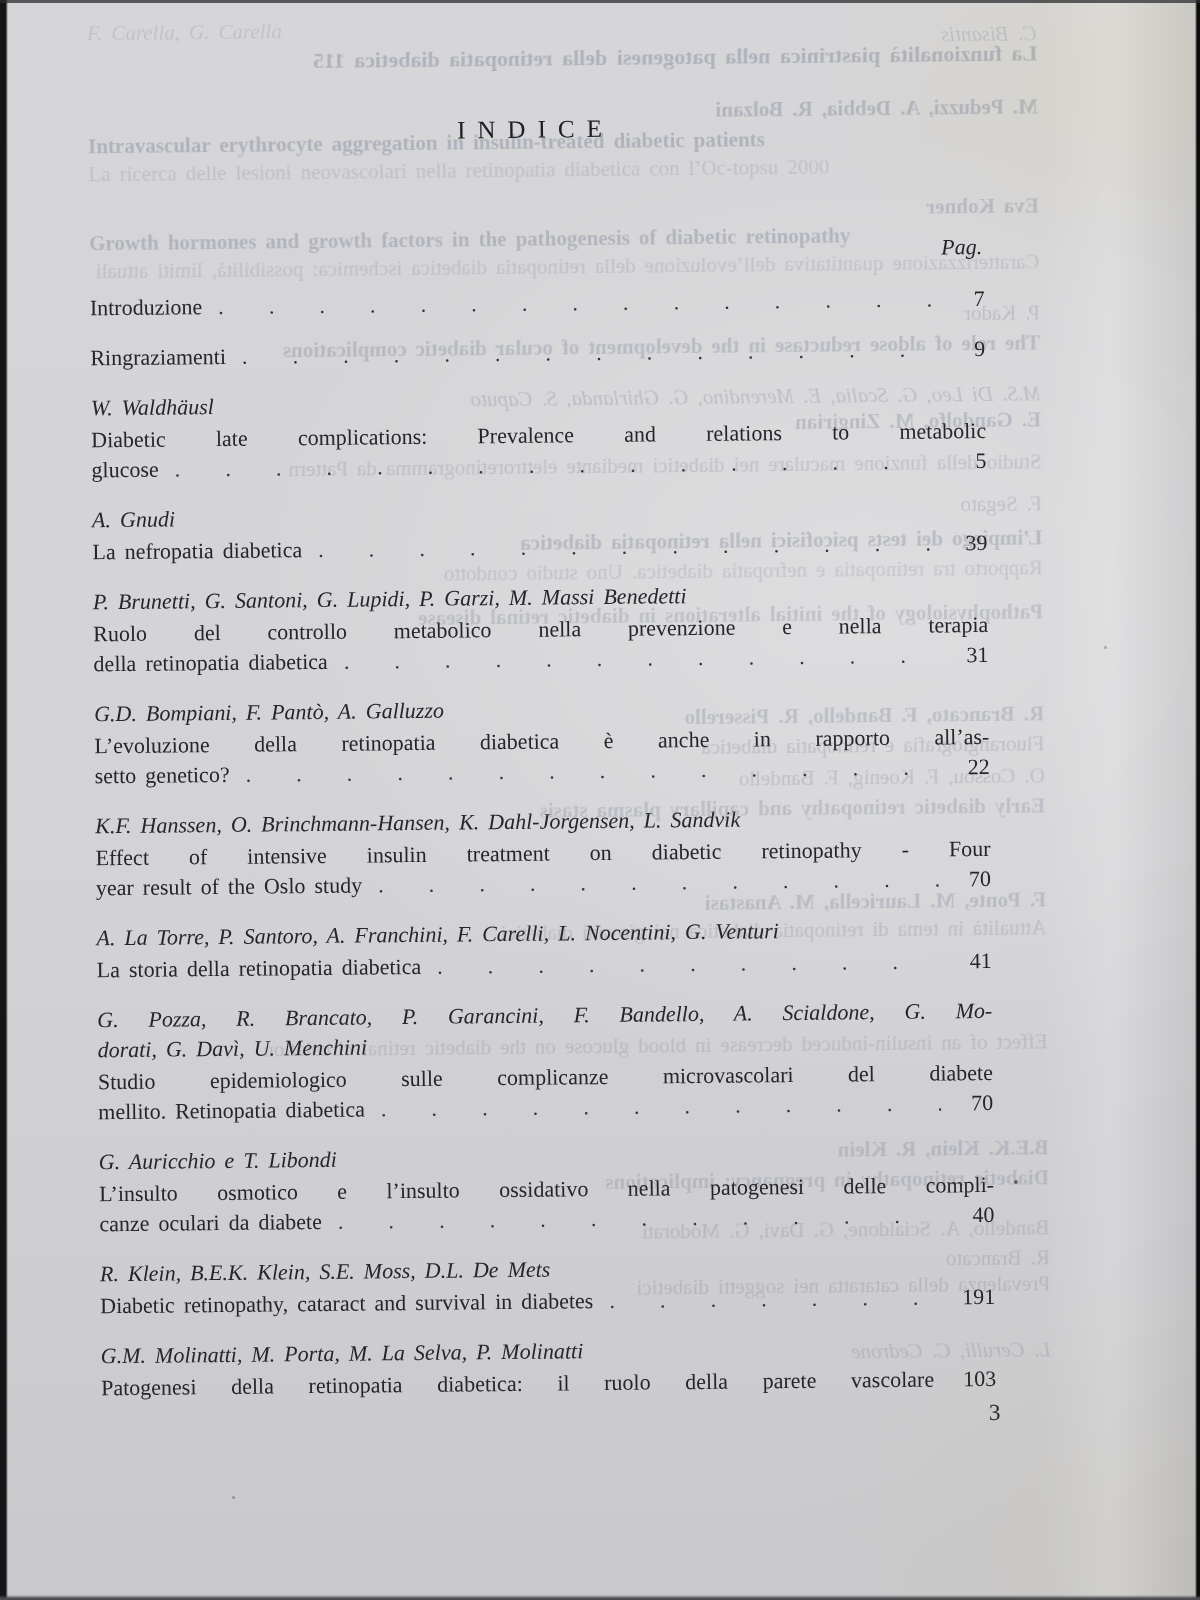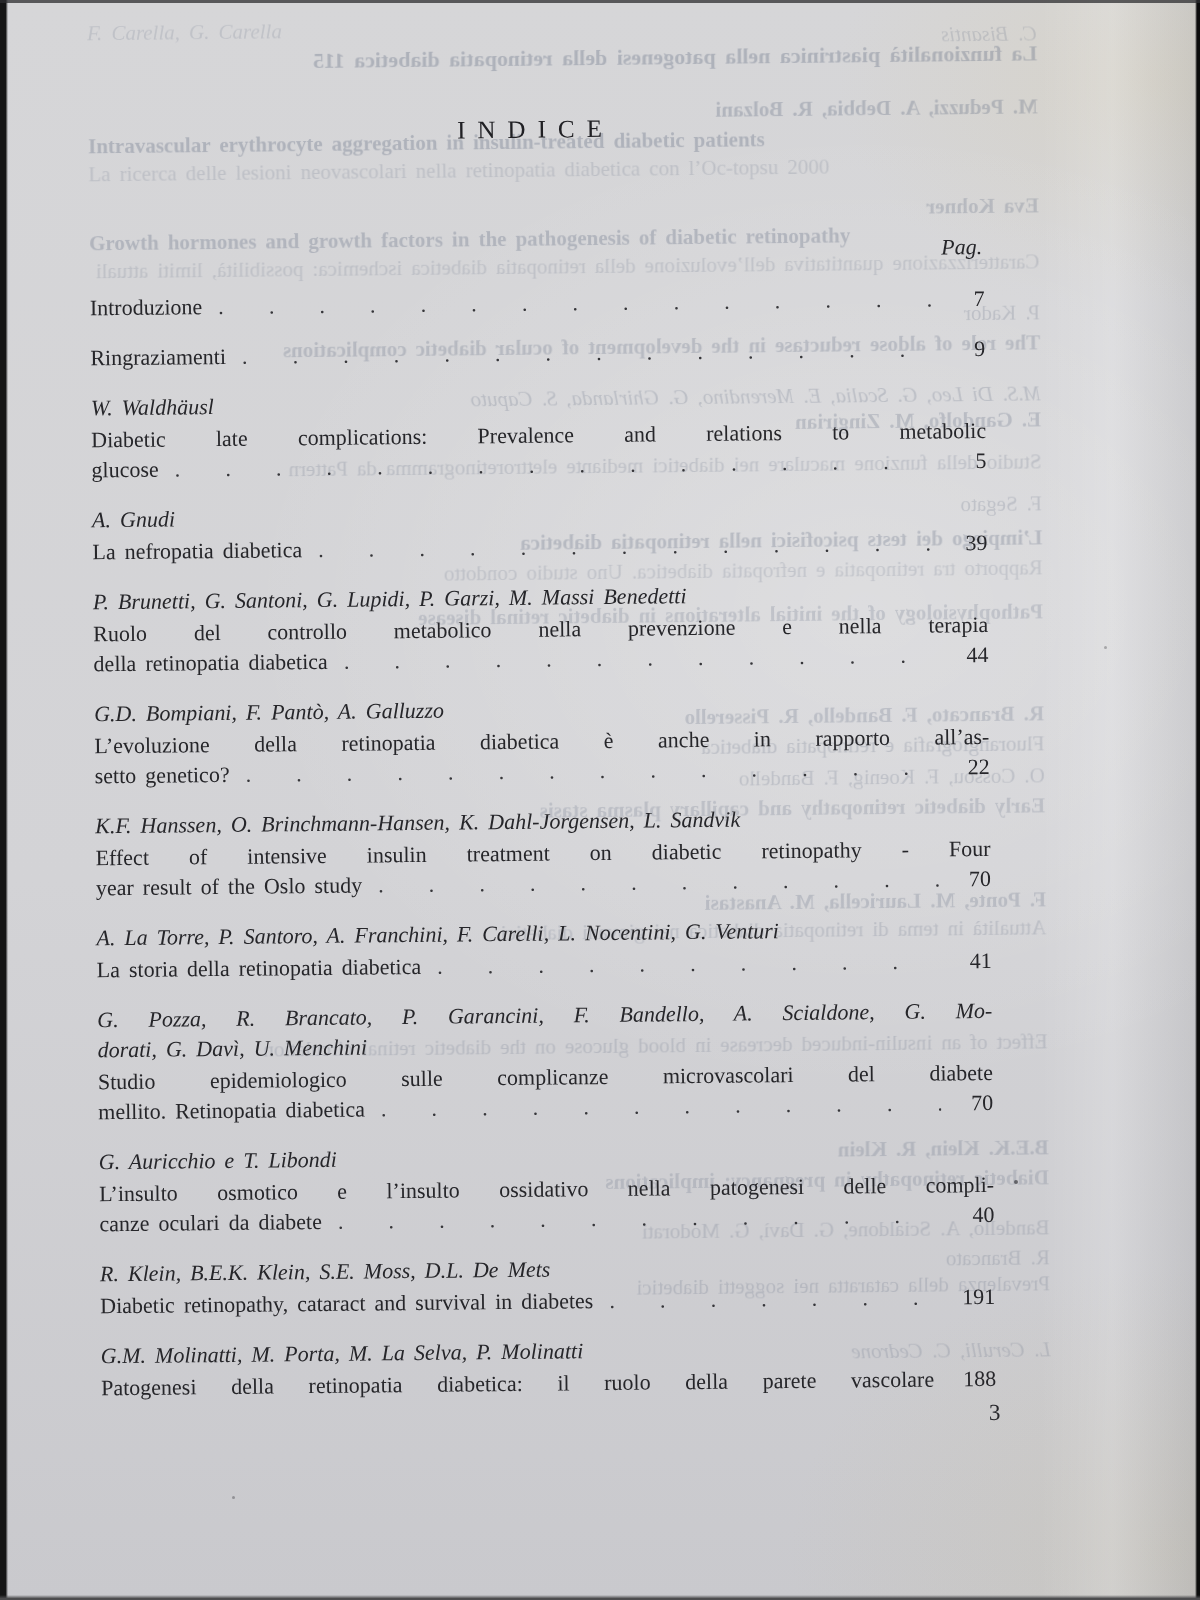--- a/index.html
+++ b/index.html
@@ -185,21 +185,21 @@
             </div>
           </div>
           <div class="toc-entry">
             <div class="authors-block">
               <div class="authors-line">P. Brunetti, G. Santoni, G. Lupidi, P. Garzi, M. Massi Benedetti</div>
             </div>
             <div class="line-just">Ruolo del controllo metabolico nella prevenzione e nella terapia</div>
             <div class="last-line">
               <span class="t-label">della retinopatia diabetica</span>
               <span class="leader">........................</span>
-              <span class="pagenum">44</span>
+              <span class="pagenum">31</span>
             </div>
           </div>
           <div class="toc-entry">
             <div class="authors-block">
               <div class="authors-line">G.D. Bompiani, F. Pantò, A. Galluzzo</div>
             </div>
             <div class="line-just">L’evoluzione della retinopatia diabetica è anche in rapporto all’as-</div>
             <div class="last-line">
               <span class="t-label">setto genetico?</span>
               <span class="leader">........................</span>
@@ -259,21 +259,21 @@
               <span class="leader">........................</span>
               <span class="pagenum">191</span>
             </div>
           </div>
           <div class="toc-entry">
             <div class="authors-block">
               <div class="authors-line">G.M. Molinatti, M. Porta, M. La Selva, P. Molinatti</div>
             </div>
             <div class="last-line">
               <span class="t-label fill">Patogenesi della retinopatia diabetica: il ruolo della parete vascolare</span>
-              <span class="pagenum" style="margin-left: 16px;">188</span>
+              <span class="pagenum" style="margin-left: 16px;">103</span>
             </div>
           </div>
         </div>
     </div>
     <div class="footer-num">3</div>
   </div>
   <div class="edge edge-left"></div>
   <div class="edge edge-right"></div>
   <div class="edge edge-top"></div>
   <div class="edge edge-bottom"></div>

